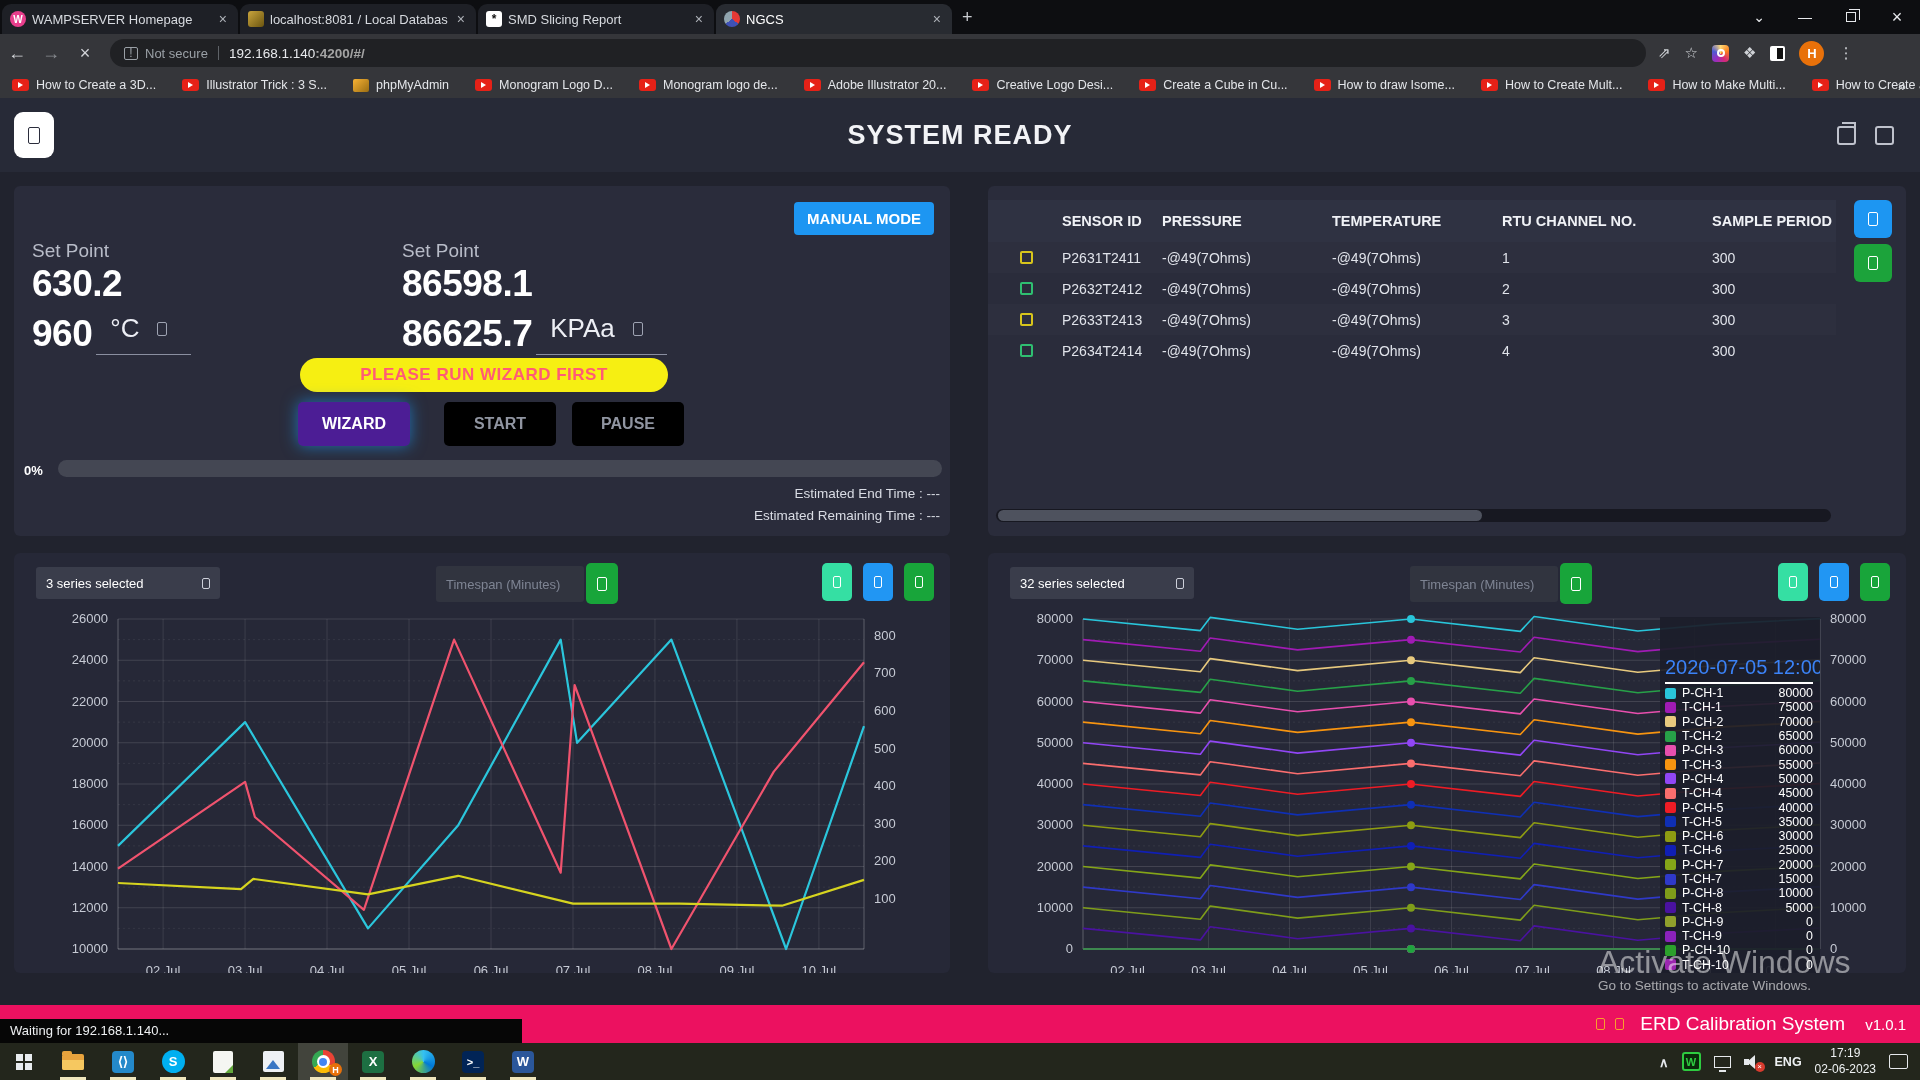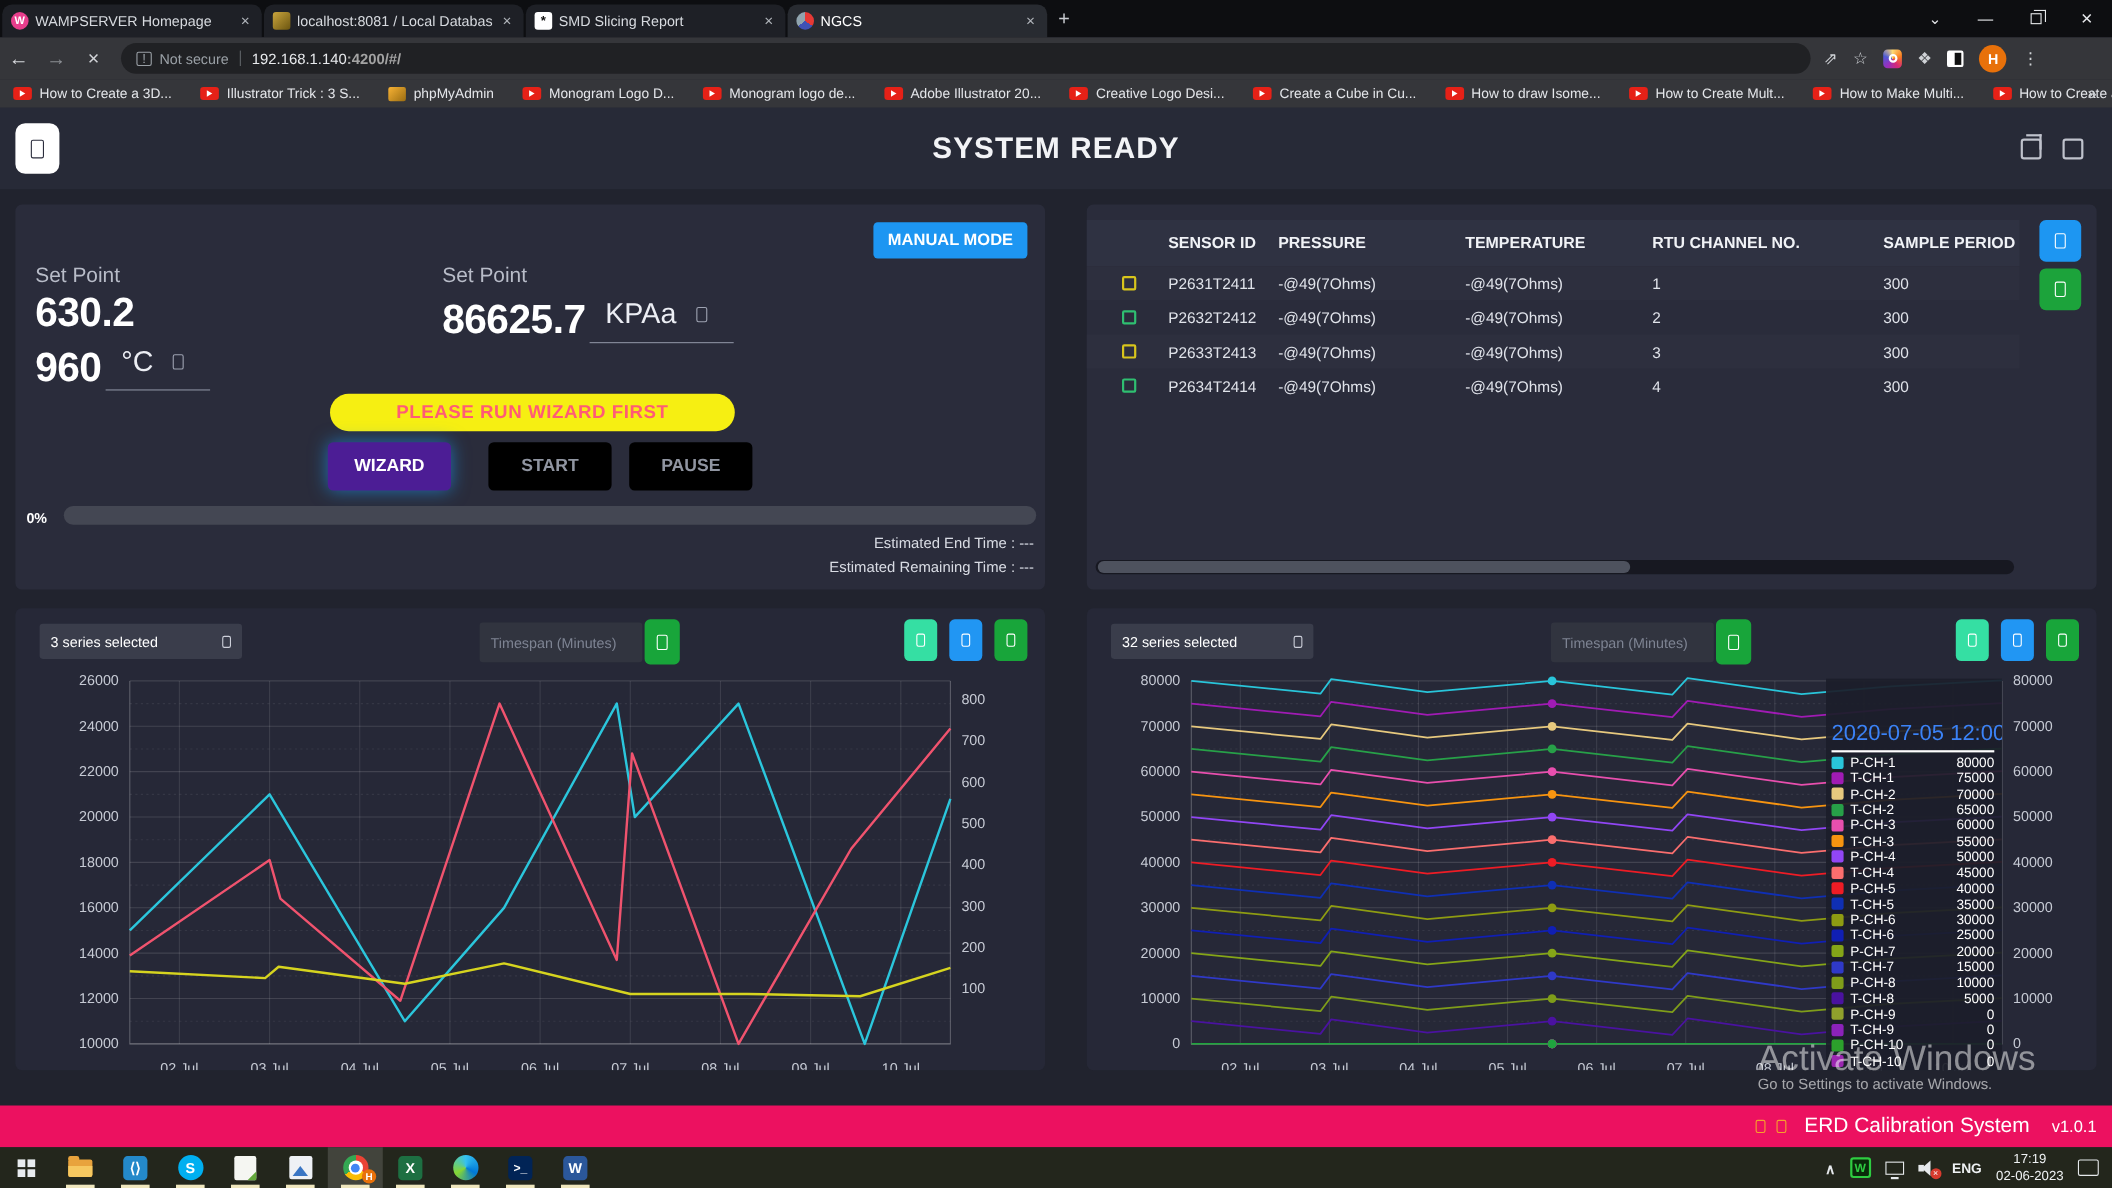--- a/index.html
+++ b/index.html
@@ -291,20 +291,21 @@
         <span class="sp-current">960</span>
         <span class="sp-unit-wrap">
           <span class="sp-unit">°C</span>
           <span class="tofu"></span>
         </span>
       </div>
     </div>
 
     <div class="sp-group g2">
       <div class="sp-label">Set Point</div>
+      <div class="sp-target">86598.1</div>
       <div class="sp-current-row">
         <span class="sp-current">86625.7</span>
         <span class="sp-unit-wrap">
           <span class="sp-unit">KPAa</span>
           <span class="tofu"></span>
         </span>
       </div>
     </div>
 
     <div class="banner">PLEASE RUN WIZARD FIRST</div>
@@ -698,20 +699,21 @@
   <div class="watermark1">Activate Windows</div>
   <div class="watermark2">Go to Settings to activate Windows.</div>
 
   <div class="pink-bar">
     <span class="tofu"></span>
     <span class="tofu"></span>
     <span class="prod-name">ERD Calibration System</span>
     <span class="prod-ver">v1.0.1</span>
   </div>
 
+  <div class="status-bubble">Waiting for 192.168.1.140...</div>
 
   <div class="taskbar">
     <div class="tb-cell">
         <span class="win-logo">
           <i></i>
           <i></i>
           <i></i>
           <i></i>
         </span>
       </div>

